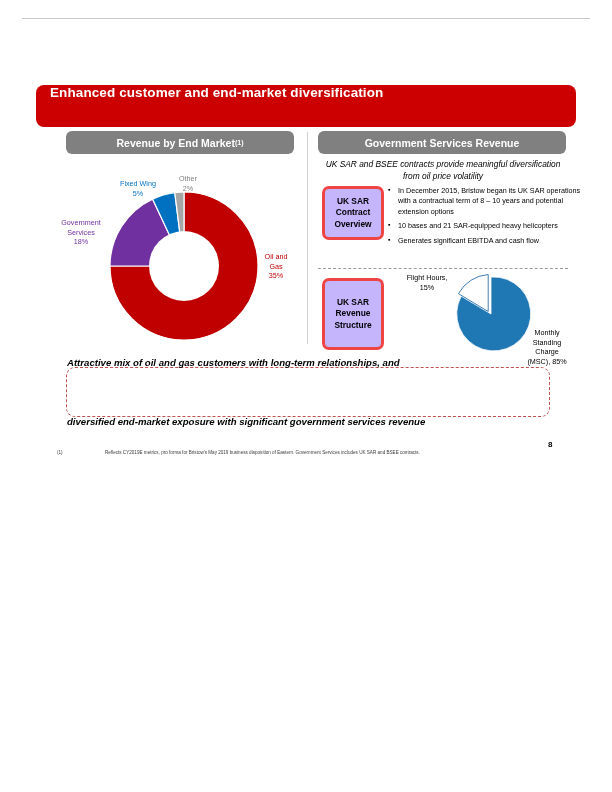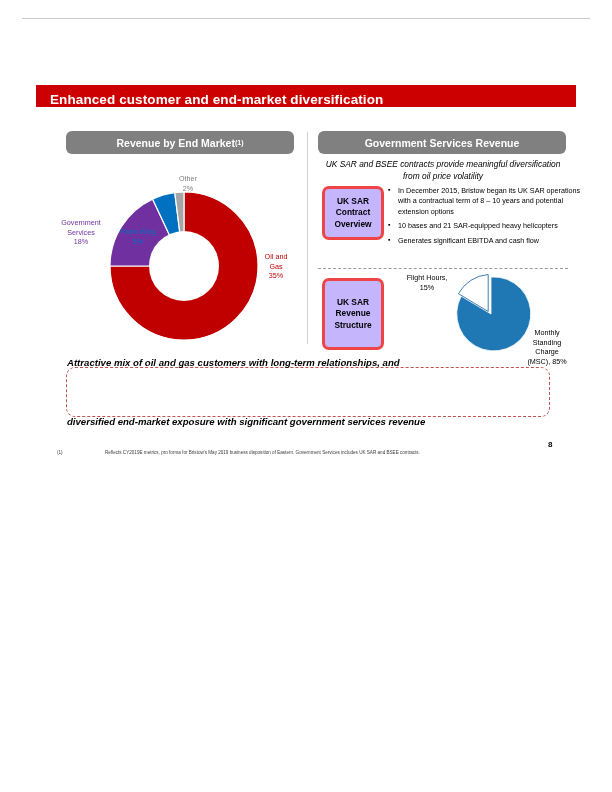--- a/index.html
+++ b/index.html
@@ -32,24 +32,25 @@
     height: 1px;
     background: #c9c9c9;
   }
 
   
   .title-banner {
     position: absolute;
     left: 36px;
     top: 85px;
     width: 540px;
-    height: 22px;
+    height: 42px;
     background: #cc0000;
     display: flex;
-    align-items: flex-end;
+    align-items: flex-start;
+    border-radius: 8px;
   }
   .title-banner-text {
     color: #ffffff;
     font-size: 13.5px;
     font-weight: bold;
     letter-spacing: 0.1px;
     padding-left: 14px;
   }
 
   
@@ -109,21 +110,20 @@
     font-size: 7.2px;
     line-height: 1.32;
     text-align: center;
     white-space: pre-line;
   }
   .lbl-fixedwing {
     left: 55px;
     top: 9px;
     width: 58px;
     color: #0070c0;
-    margin-top: 48px;
   }
   .lbl-other {
     left: 118px;
     top: 4px;
     width: 32px;
     color: #808080;
   }
   .lbl-govt {
     left: -4px;
     top: 48px;

